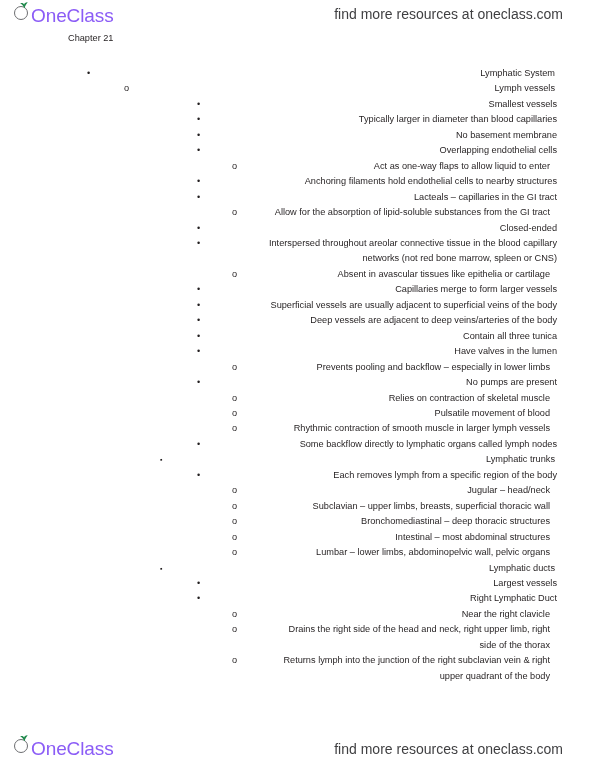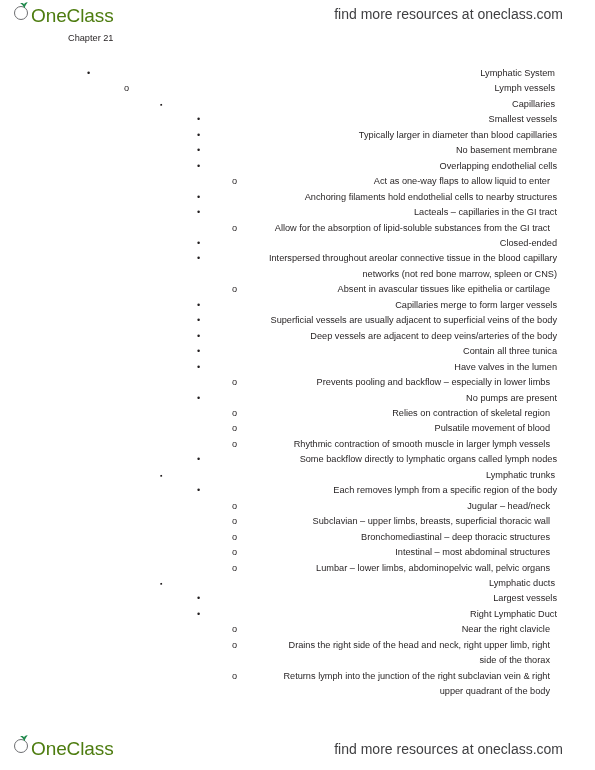--- a/index.html
+++ b/index.html
@@ -56,21 +56,21 @@
     left: 6px;
     top: 0px;
     width: 8px;
     height: 6px;
   }
   .logo-leaf svg { display: block; }
   .logo-text {
     font-family: "Liberation Sans", sans-serif;
     font-size: 19px;
     letter-spacing: -0.1px;
-    color: #4d7c0f;
+    color: #8b5cf6;
     line-height: 20px;
     margin-left: -1px;
   }
 
   .tagline {
     position: absolute;
     right: 32px;
     top: 6px;
     font-size: 14px;
     color: #3f3f41;
@@ -163,24 +163,20 @@
   <div class="chapter-title">Chapter 21</div>
   <div class="outline" id="outline-root">
       <div class="li lvl1">
         <span class="bullet">•</span>
         <span class="txt">Lymphatic System</span>
       </div>
       <div class="li lvl2">
         <span class="bullet">o</span>
         <span class="txt">Lymph vessels</span>
       </div>
-      <div class="li lvl3">
-        <span class="bullet sq">▪</span>
-        <span class="txt">Capillaries</span>
-      </div>
       <div class="li lvl4">
         <span class="bullet">•</span>
         <span class="txt">Smallest vessels</span>
       </div>
       <div class="li lvl4">
         <span class="bullet">•</span>
         <span class="txt">Typically larger in diameter than blood capillaries</span>
       </div>
       <div class="li lvl4">
         <span class="bullet">•</span>
@@ -241,21 +237,21 @@
       <div class="li lvl5">
         <span class="bullet">o</span>
         <span class="txt">Prevents pooling and backflow – especially in lower limbs</span>
       </div>
       <div class="li lvl4">
         <span class="bullet">•</span>
         <span class="txt">No pumps are present</span>
       </div>
       <div class="li lvl5">
         <span class="bullet">o</span>
-        <span class="txt">Relies on contraction of skeletal region</span>
+        <span class="txt">Relies on contraction of skeletal muscle</span>
       </div>
       <div class="li lvl5">
         <span class="bullet">o</span>
         <span class="txt">Pulsatile movement of blood</span>
       </div>
       <div class="li lvl5">
         <span class="bullet">o</span>
         <span class="txt">Rhythmic contraction of smooth muscle in larger lymph vessels</span>
       </div>
       <div class="li lvl4">

